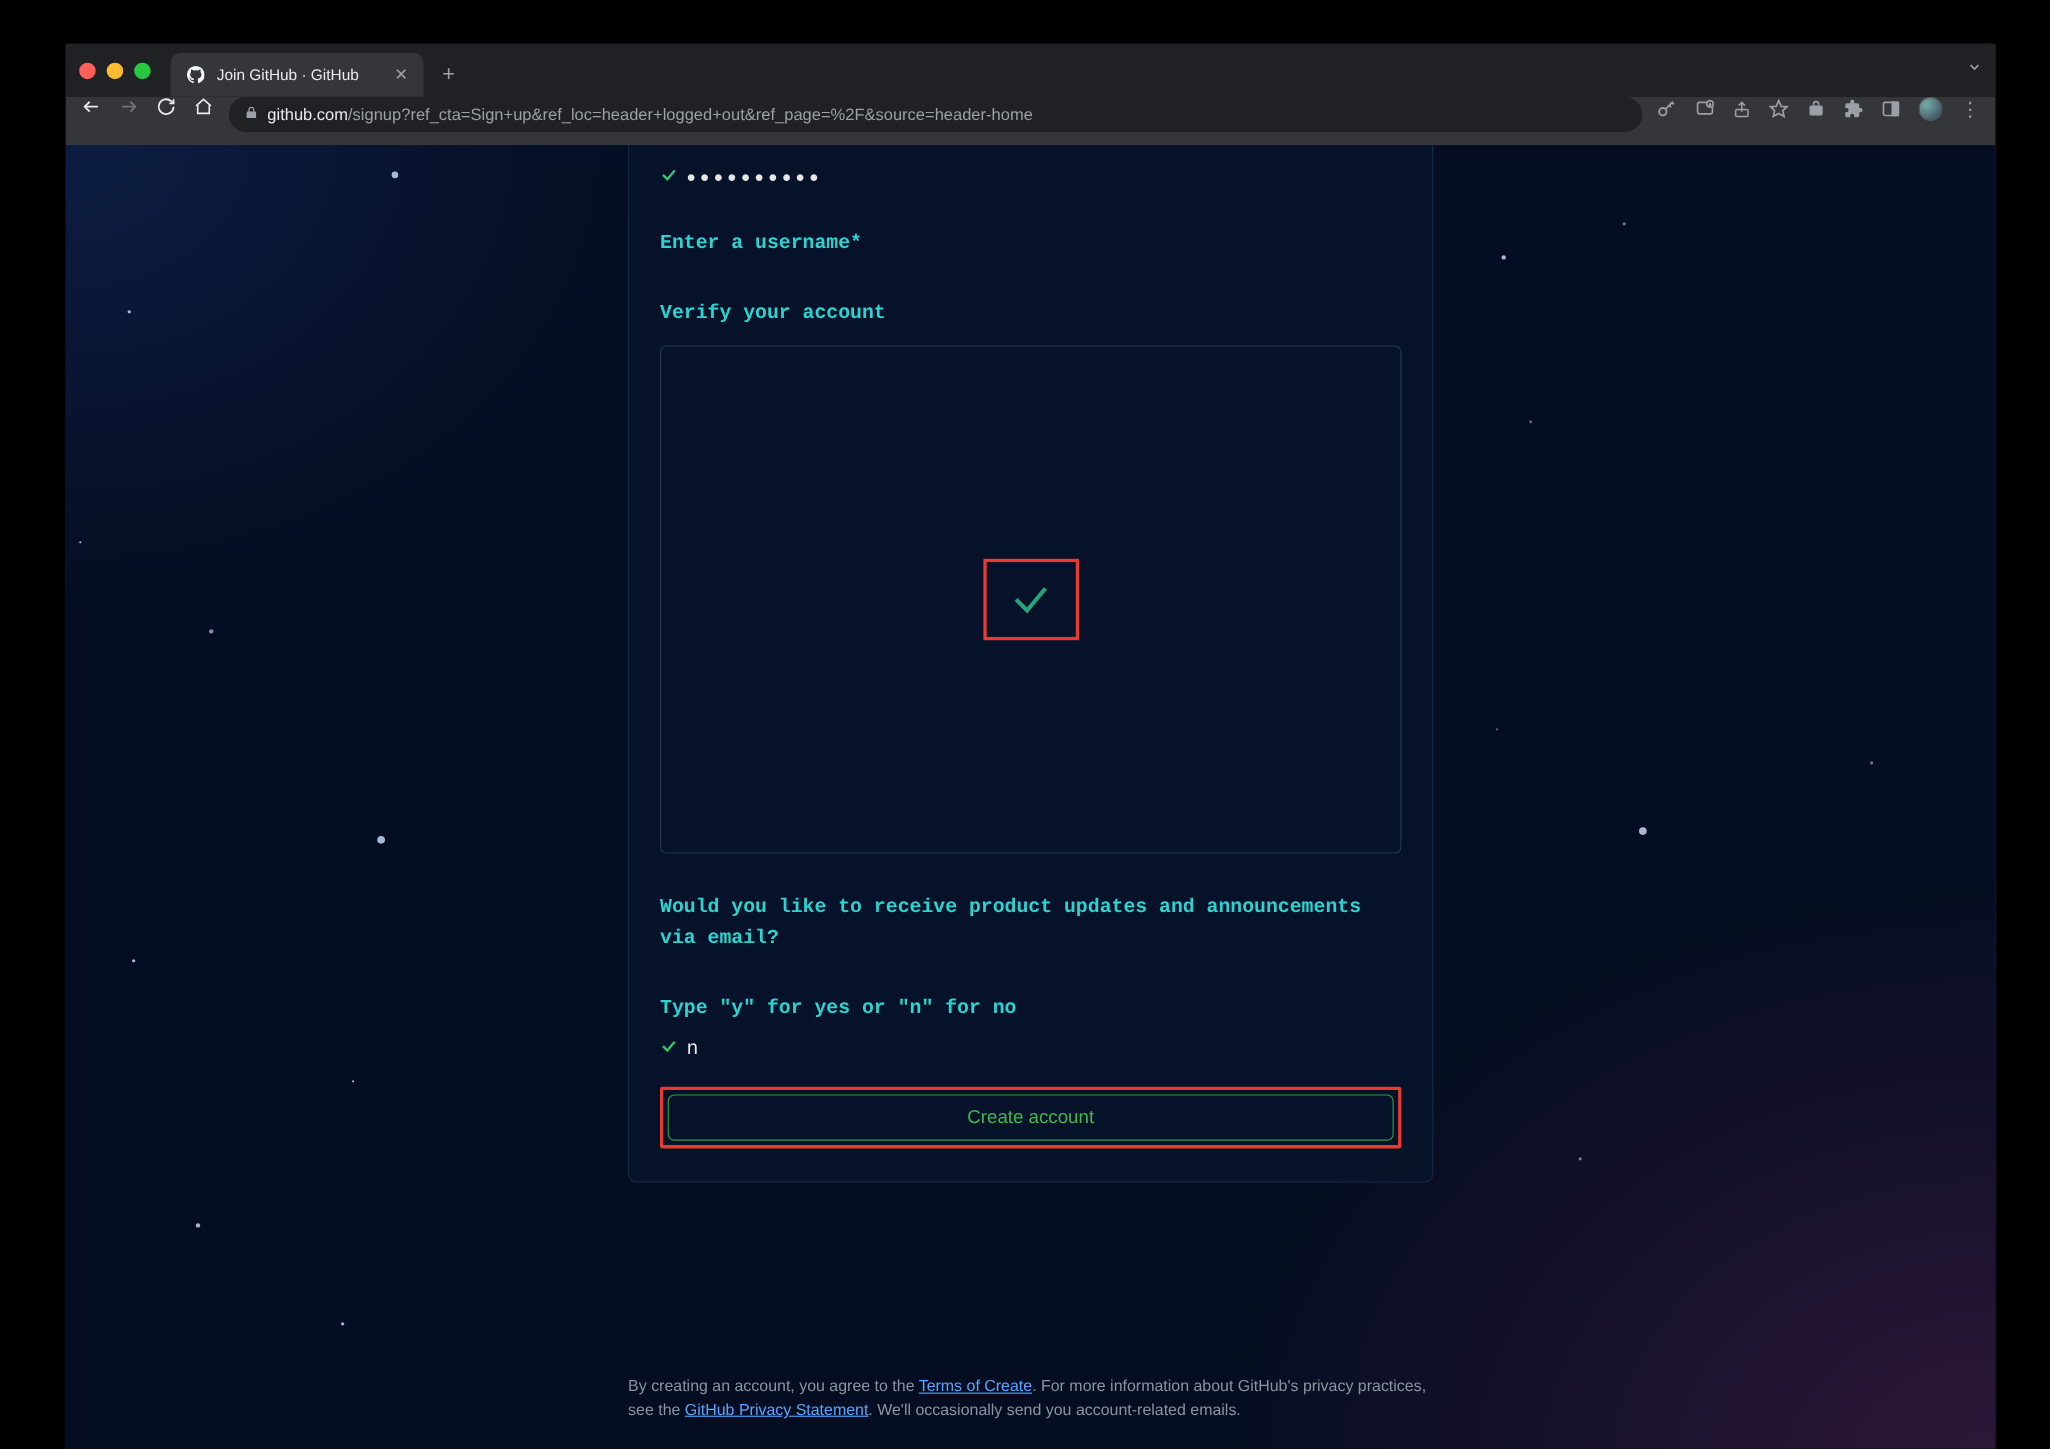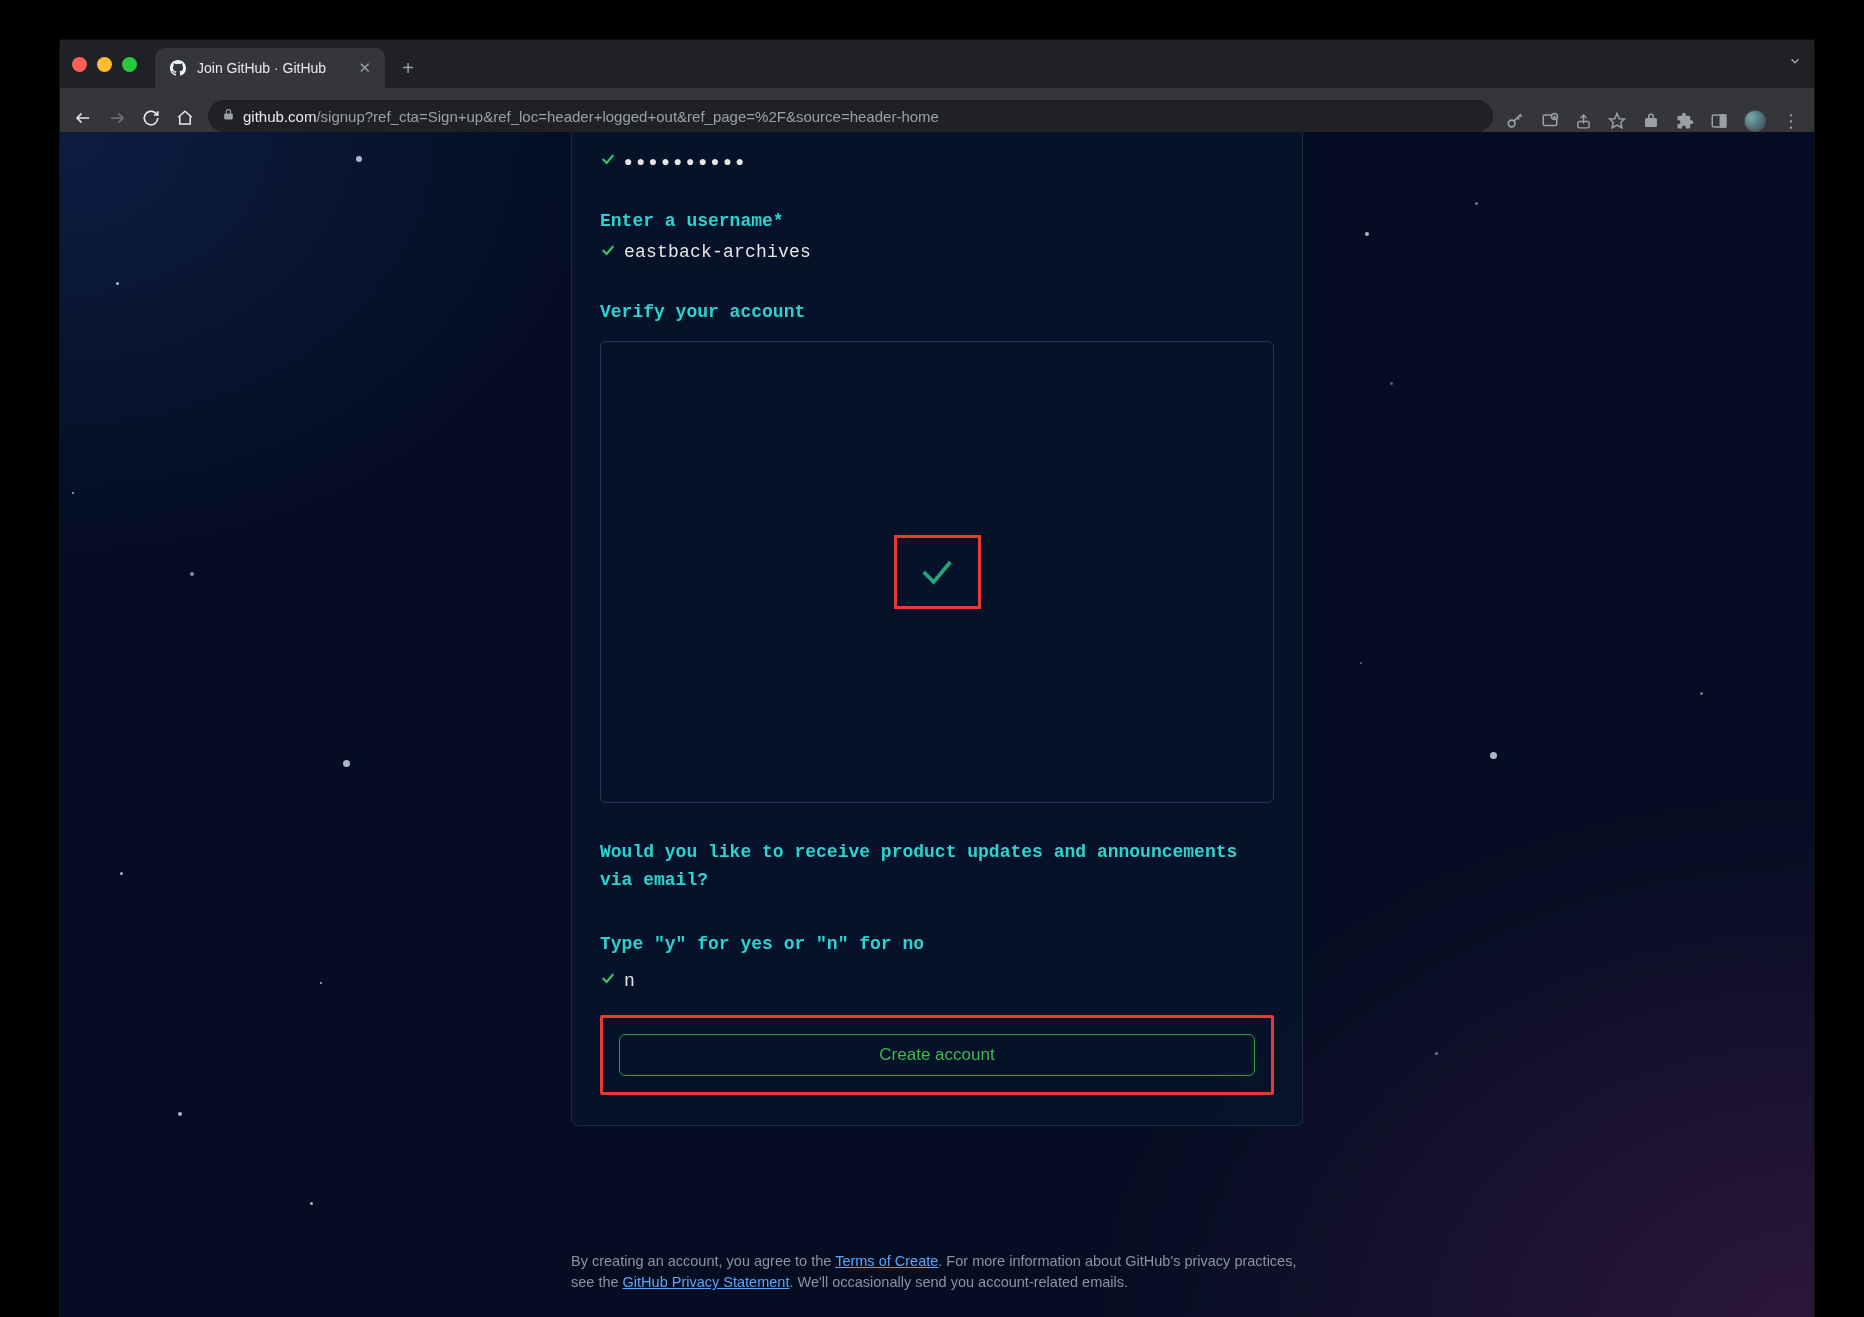--- a/index.html
+++ b/index.html
@@ -45,21 +45,21 @@
   .tab .favicon { width: 18px; height: 18px; display:flex; align-items:center; justify-content:center; }
   .tab .tab-title { flex: 1; white-space: nowrap; overflow: hidden; text-overflow: ellipsis; color: #e8eaed; font-size: 14px;}
   .tab .close-x { font-size: 15px; color: #9aa0a6; cursor: pointer; }
   .new-tab-btn { margin-left: 8px; margin-top: 8px; width: 30px; height: 30px; display:flex; align-items:center; justify-content:center; color:#9aa0a6; font-size: 20px; cursor:pointer; border-radius: 4px;}
   .tabs-collapse { position:absolute; right: 12px; top: 14px; color:#9aa0a6; cursor:pointer; font-size: 14px;}
   
   .toolbar {
     height: 44px;
     background: #35363a;
     display: flex;
-    align-items: flex-end;
+    align-items: flex-start;
     padding: 0 12px;
     gap: 12px;
   }
   .toolbar .nav-btn { width: 22px; text-align:center; color: #9aa0a6; cursor: pointer; font-size: 18px; }
   .toolbar .nav-btn.enabled { color: #e8eaed; }
   .address-bar {
     flex: 1;
     background: #202124;
     border-radius: 20px;
     height: 32px;
@@ -118,21 +118,21 @@
   }
   .captcha-check {
     width: 87px; height: 74px;
     display:flex; align-items:center; justify-content:center;
     border: 3px solid #e83a2f;
     position: relative;
   }
   .create-btn-wrap {
     margin-top: 22px;
     border: 3px solid #e83a2f;
-    padding: 16px;
+    padding: 4px;
     border-radius: 2px;
   }
   .create-btn {
     width: 100%;
     height: 42px;
     border: 1px solid #2ea043;
     border-radius: 6px;
     background: transparent;
     color: #3fb950;
     font-size: 17px;
@@ -293,28 +293,20 @@
               <svg width="16" height="16" viewBox="0 0 24 24" fill="none" stroke="#2ecc71" stroke-width="3">
                   <polyline points="4 12 10 18 20 6"></polyline>
                 </svg>
             </span>
             <span class="value-text">●●●●●●●●●●</span>
           </div>
         </div>
 
         <div class="step">
           <div class="prompt-label">Enter a username*</div>
-          <div class="value-row">
-            <span class="check-ic">
-              <svg width="16" height="16" viewBox="0 0 24 24" fill="none" stroke="#2ecc71" stroke-width="3">
-                  <polyline points="4 12 10 18 20 6"></polyline>
-                </svg>
-            </span>
-            <span class="value-text">eastback-archives</span>
-          </div>
         </div>
 
         <div class="step" style="margin-bottom:0;">
           <div class="prompt-label">Verify your account</div>
           <div class="captcha-box">
             <div class="captcha-check">
               <svg width="50" height="40" viewBox="0 0 24 24" fill="none" stroke="#23a77a" stroke-width="2.2">
                   <polyline points="4 12 10 18 20 6"></polyline>
                 </svg>
             </div>

